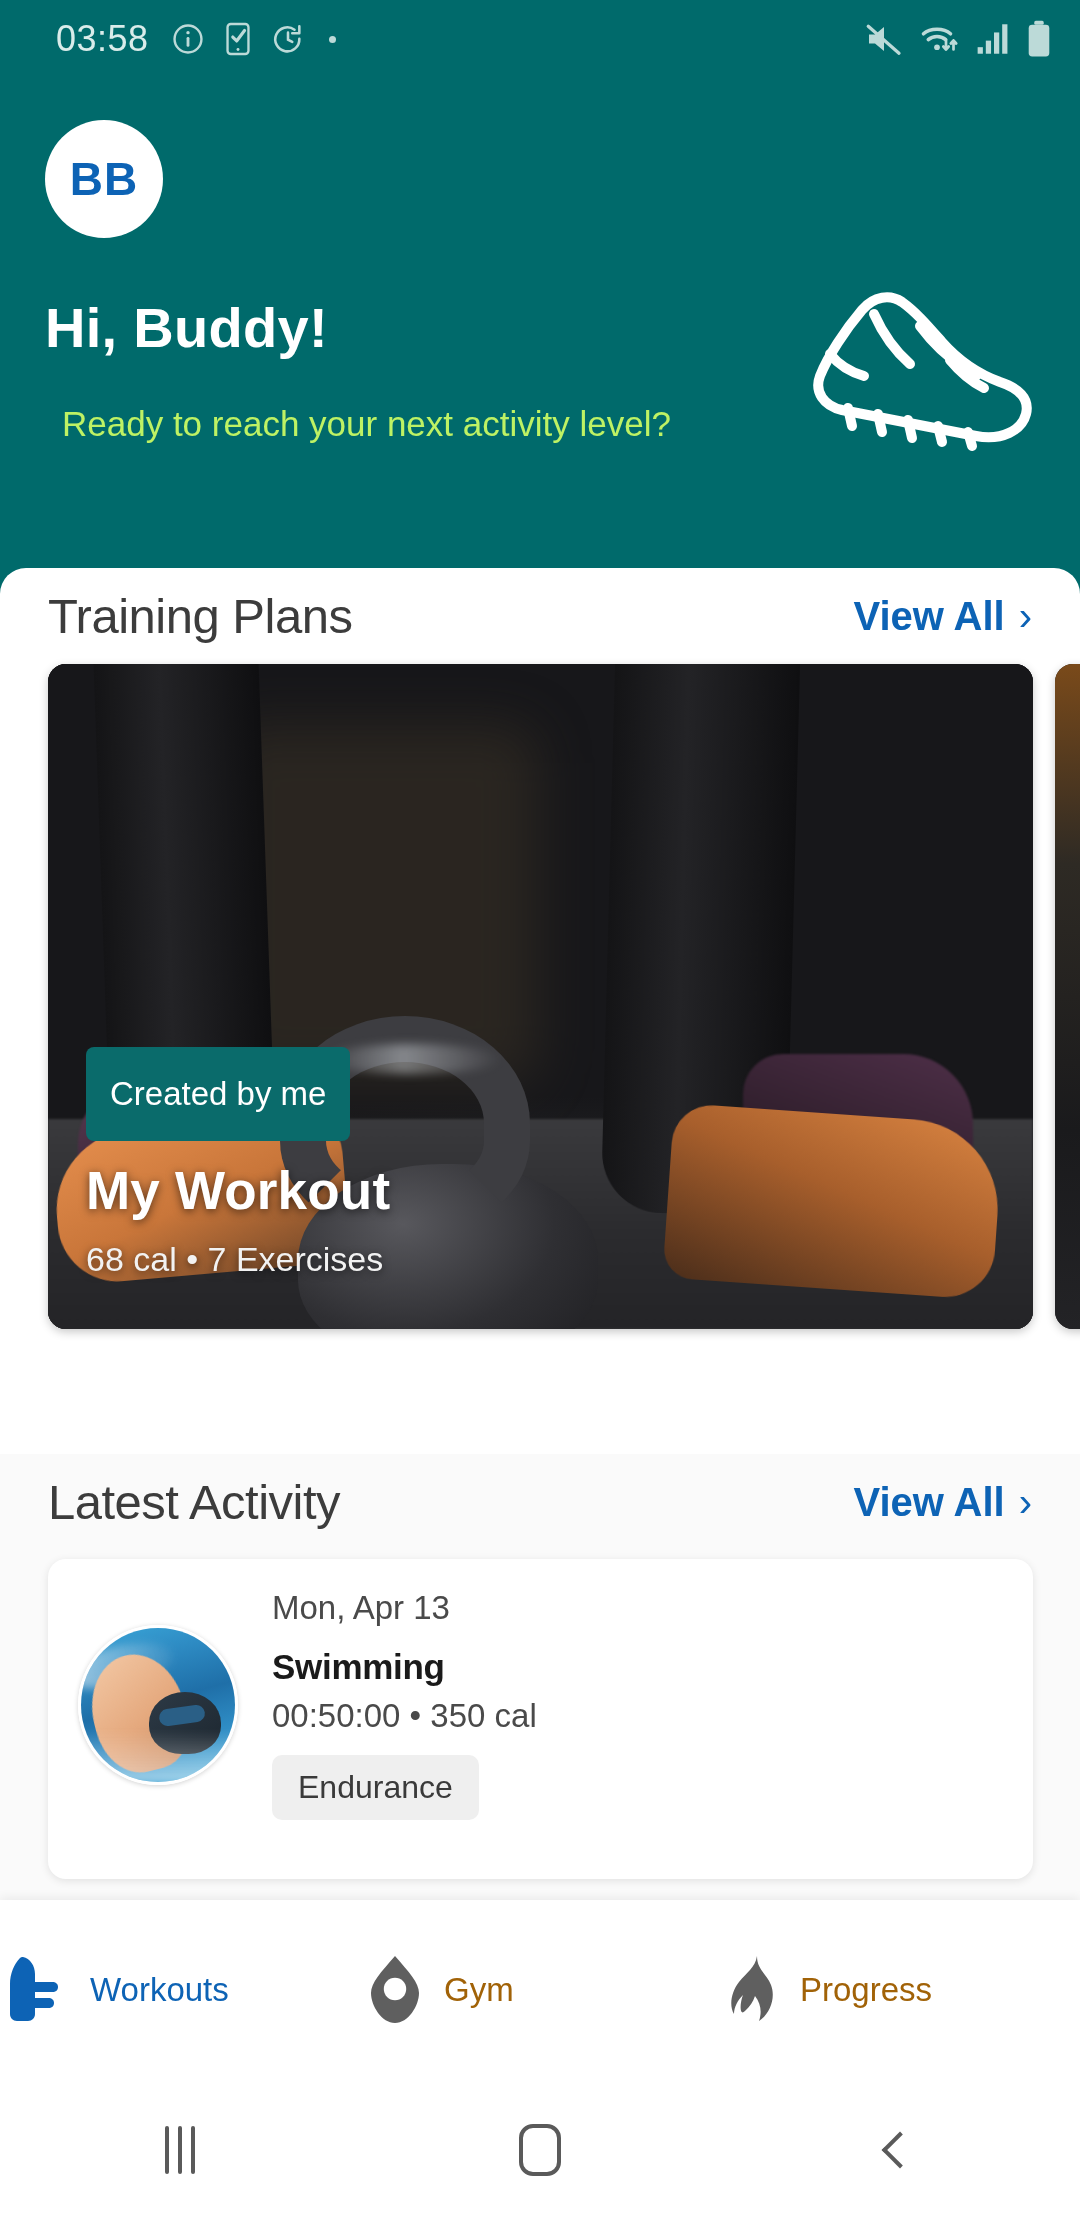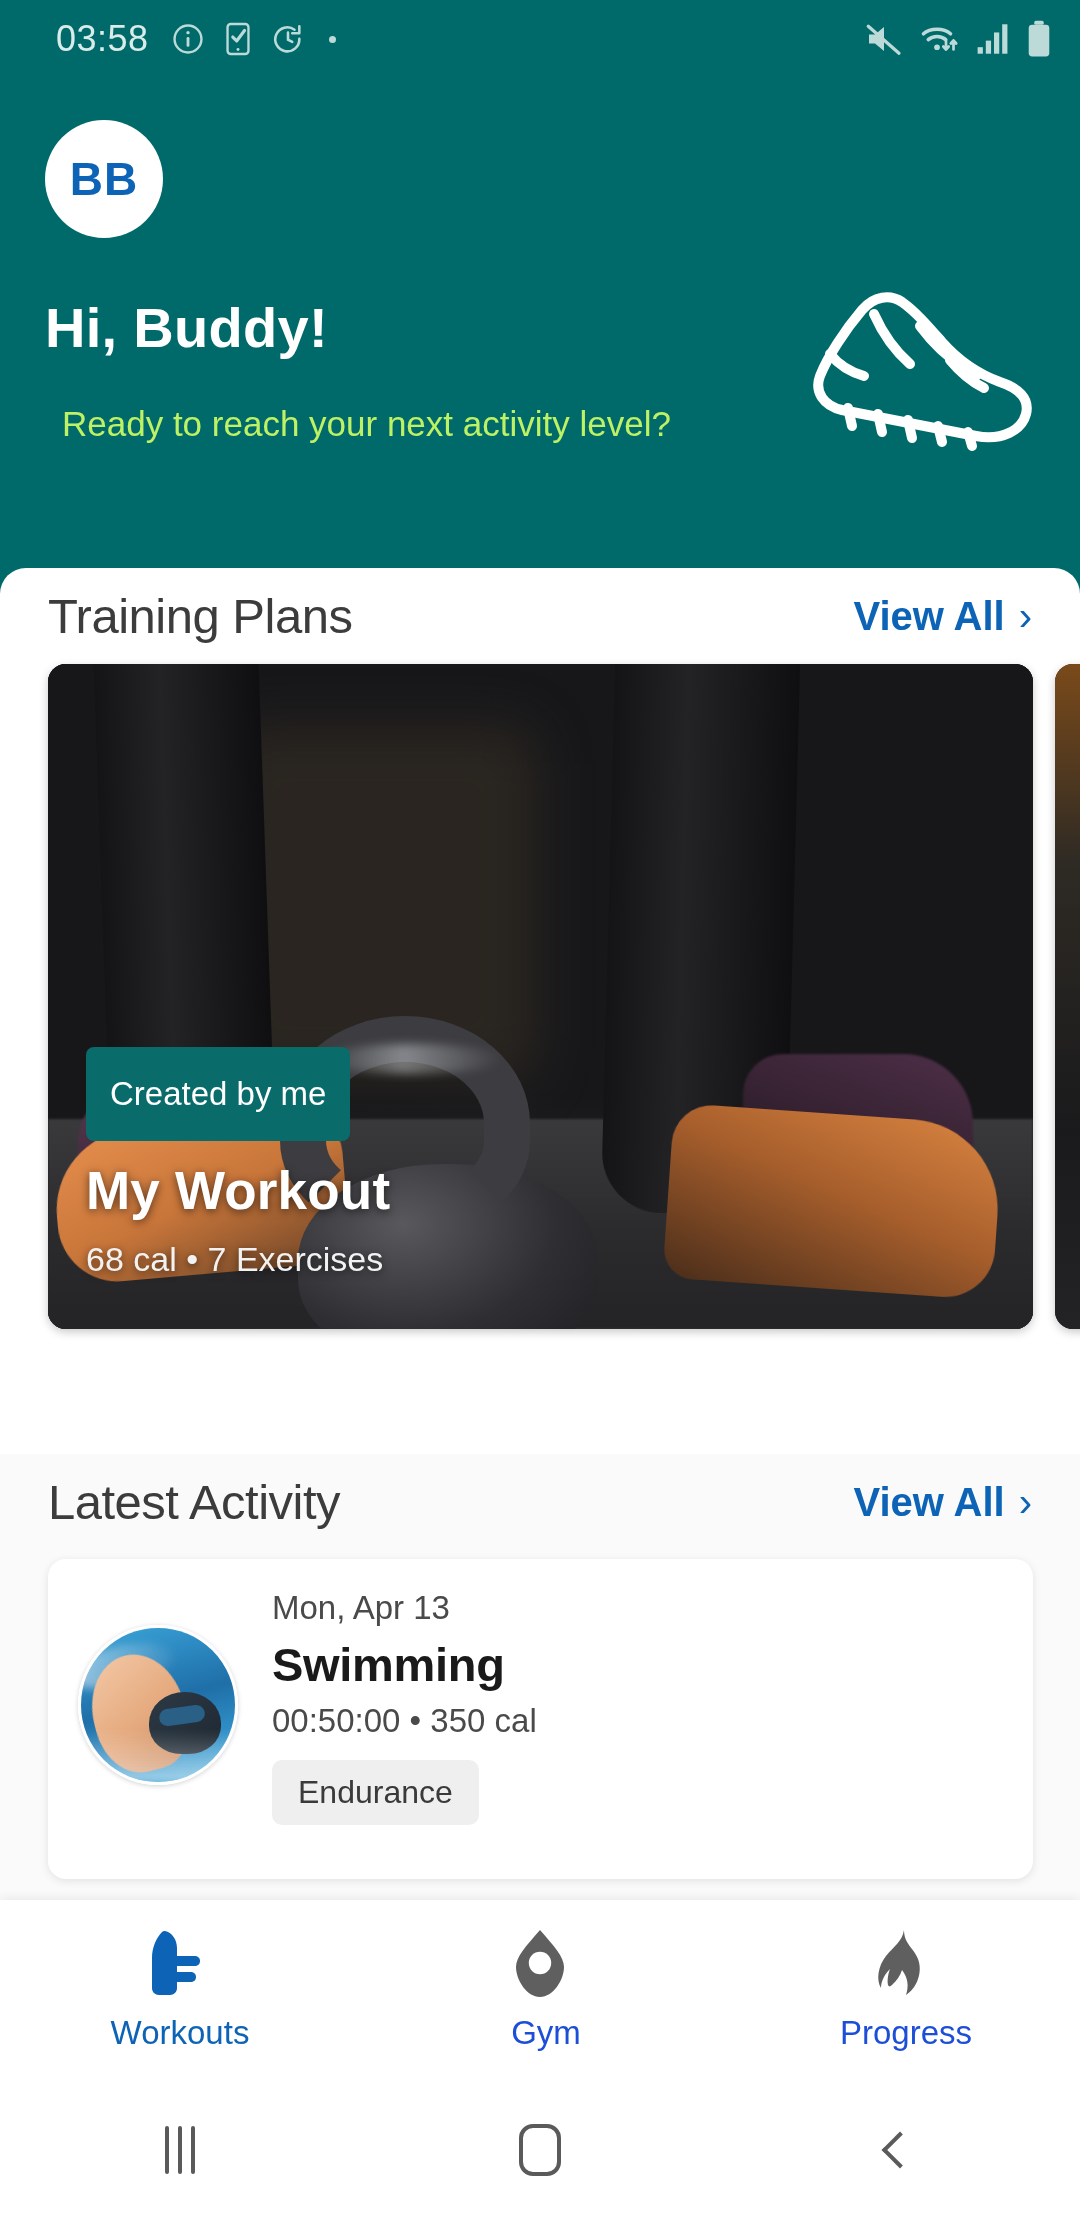--- a/index.html
+++ b/index.html
@@ -195,37 +195,37 @@
     background:#2a5f86; border-radius:9px; transform:rotate(-8deg);
   }
   .swim-foam{
     position:absolute; left:0; bottom:0; width:100%; height:34%;
     background:linear-gradient(0deg,rgba(255,255,255,.48),rgba(255,255,255,0));
     filter:blur(3px);
   }
 
   .act-info{ flex:1; padding-left:34px; }
   .act-date{ font-size:33px; color:#4a4a4a; margin-top:2px; }
-  .act-name{ font-size:47px; color:#1a1a1a; font-weight:bold; margin-top:10px; letter-spacing:-.3px;}
+  .act-name{ font-size:35px; color:#1a1a1a; font-weight:bold; margin-top:20px; letter-spacing:-.3px;}
   .act-meta{ font-size:33px; color:#4a4a4a; margin-top:10px; }
   .chips{ display:flex; gap:10px; margin-top:20px; }
   .chip{ font-size:32px; padding:14px 26px; border-radius:10px; white-space:nowrap;}
   .chip-gray{ background:#EFEFEF; color:#3a3a3a; }
   .chip-blue{ background:#E2EDF8; color:#0D63B5; }
 
   
   .bottomnav{
     position:absolute; left:0; bottom:140px; width:1080px; height:180px;
     background:#ffffff; display:flex; align-items:center;
     box-shadow:0 -2px 10px rgba(0,0,0,.07);
   }
-  .nav-item{ flex:1; display:flex; flex-direction:column; align-items:center; gap:14px; }
+  .nav-item{ flex:1; display:flex; align-items:center; gap:14px; }
   .nav-label{ font-size:33px; }
   .nav-active .nav-label{ color:#0D63B5; }
-  .nav-inactive .nav-label{ color:#1d4ed8;margin-left:12px; }
+  .nav-inactive .nav-label{ color:#a16207; }
 
   
   .sysnav{
     position:absolute; left:0; bottom:0; width:1080px; height:140px;
     background:#ffffff; display:flex; align-items:center;
   }
   .sys-item{ flex:1; display:flex; align-items:center; justify-content:center; }
   .sys-recents{ display:flex; gap:9px; }
   .sys-recents i{ display:block; width:4px; height:48px; background:#5a5a5a; border-radius:2px;}
   .sys-home{ width:42px; height:52px; border:4px solid #5a5a5a; border-radius:14px; }

